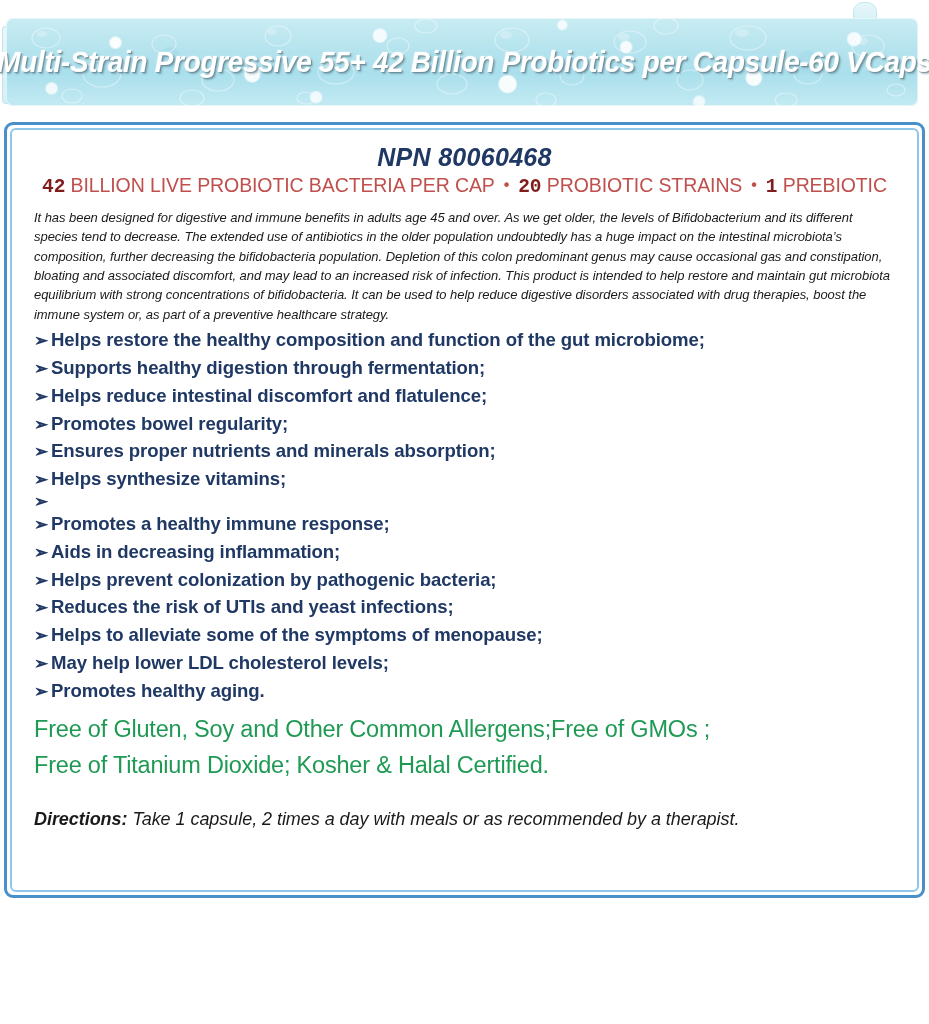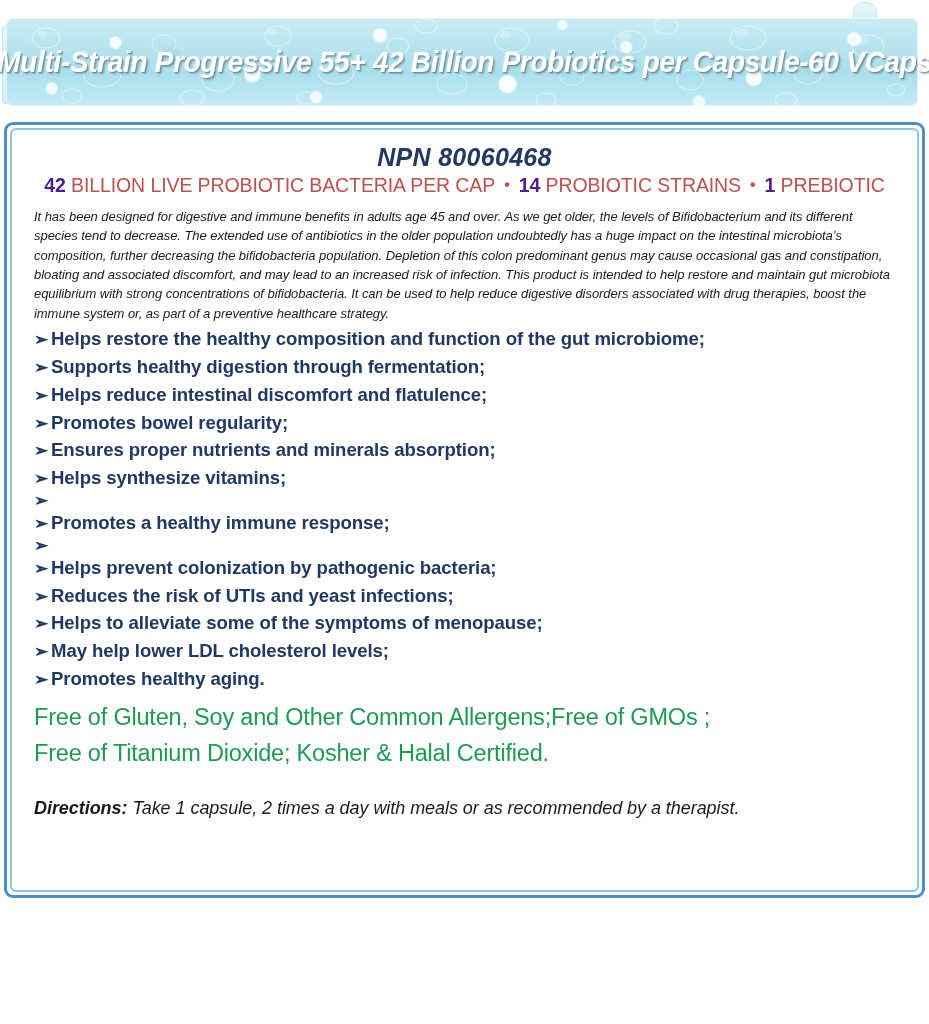--- a/index.html
+++ b/index.html
@@ -133,21 +133,21 @@
   }
   .claims {
     text-align: center;
     font-size: 19.5px;
     color: #c0504d;
     letter-spacing: -0.1px;
     white-space: nowrap;
     margin: 0 0 10px 0;
     font-family: "Liberation Sans Narrow", "Liberation Sans", sans-serif;
   }
-  .claims b { font-weight: 700; color: #4c1d95; }
+  .claims b { font-weight: 700; color: #7f1d1d; font-family: Liberation Mono, monospace; }
   .claims .dot {
     display: inline-block;
     margin: 0 9px;
     font-weight: 700;
     color: #c0504d;
     font-size: 16px;
     vertical-align: 2px;
   }
 
   
@@ -265,21 +265,21 @@
   <div class="banner-title">Multi-Strain Progressive 55+  42 Billion Probiotics per Capsule-60 VCaps</div>
 </div>
 
 <div class="frame-outer">
   <div class="frame-inner">
     <div class="content">
 
       <div class="npn">NPN 80060468</div>
 
       <div class="claims">
-        <b>42</b><span> BILLION LIVE PROBIOTIC BACTERIA PER CAP</span><span class="dot">•</span><b>14</b><span> PROBIOTIC STRAINS</span><span class="dot">•</span><b>1</b><span> PREBIOTIC</span>
+        <b>42</b><span> BILLION LIVE PROBIOTIC BACTERIA PER CAP</span><span class="dot">•</span><b>20</b><span> PROBIOTIC STRAINS</span><span class="dot">•</span><b>1</b><span> PREBIOTIC</span>
       </div>
 
       <p class="para">It has been designed for digestive and immune benefits in adults age 45 and over. As we get older, the levels of Bifidobacterium and its different species tend to decrease. The extended use of antibiotics in the older population undoubtedly has a huge impact on the intestinal microbiota’s composition, further decreasing the bifidobacteria population. Depletion of this colon predominant genus may cause occasional gas and constipation, bloating and associated discomfort, and may lead to an increased risk of infection. This product is intended to help restore and maintain gut microbiota equilibrium with strong concentrations of bifidobacteria. It can be used to help reduce digestive disorders associated with drug therapies, boost the immune system or, as part of a preventive healthcare strategy.</p>
 
       <ul class="bullets">
         <li>
             <span class="arrow">➢</span>
             <span>Helps restore the healthy composition and function of the gut microbiome;</span>
           </li>
         <li>
@@ -304,20 +304,21 @@
           </li>
         <li>
             <span class="arrow">➢</span>
           </li>
         <li>
             <span class="arrow">➢</span>
             <span>Promotes a healthy immune response;</span>
           </li>
         <li>
             <span class="arrow">➢</span>
+            <span>Aids in decreasing inflammation;</span>
           </li>
         <li>
             <span class="arrow">➢</span>
             <span>Helps prevent colonization by pathogenic bacteria;</span>
           </li>
         <li>
             <span class="arrow">➢</span>
             <span>Reduces the risk of UTIs and yeast infections;</span>
           </li>
         <li>

